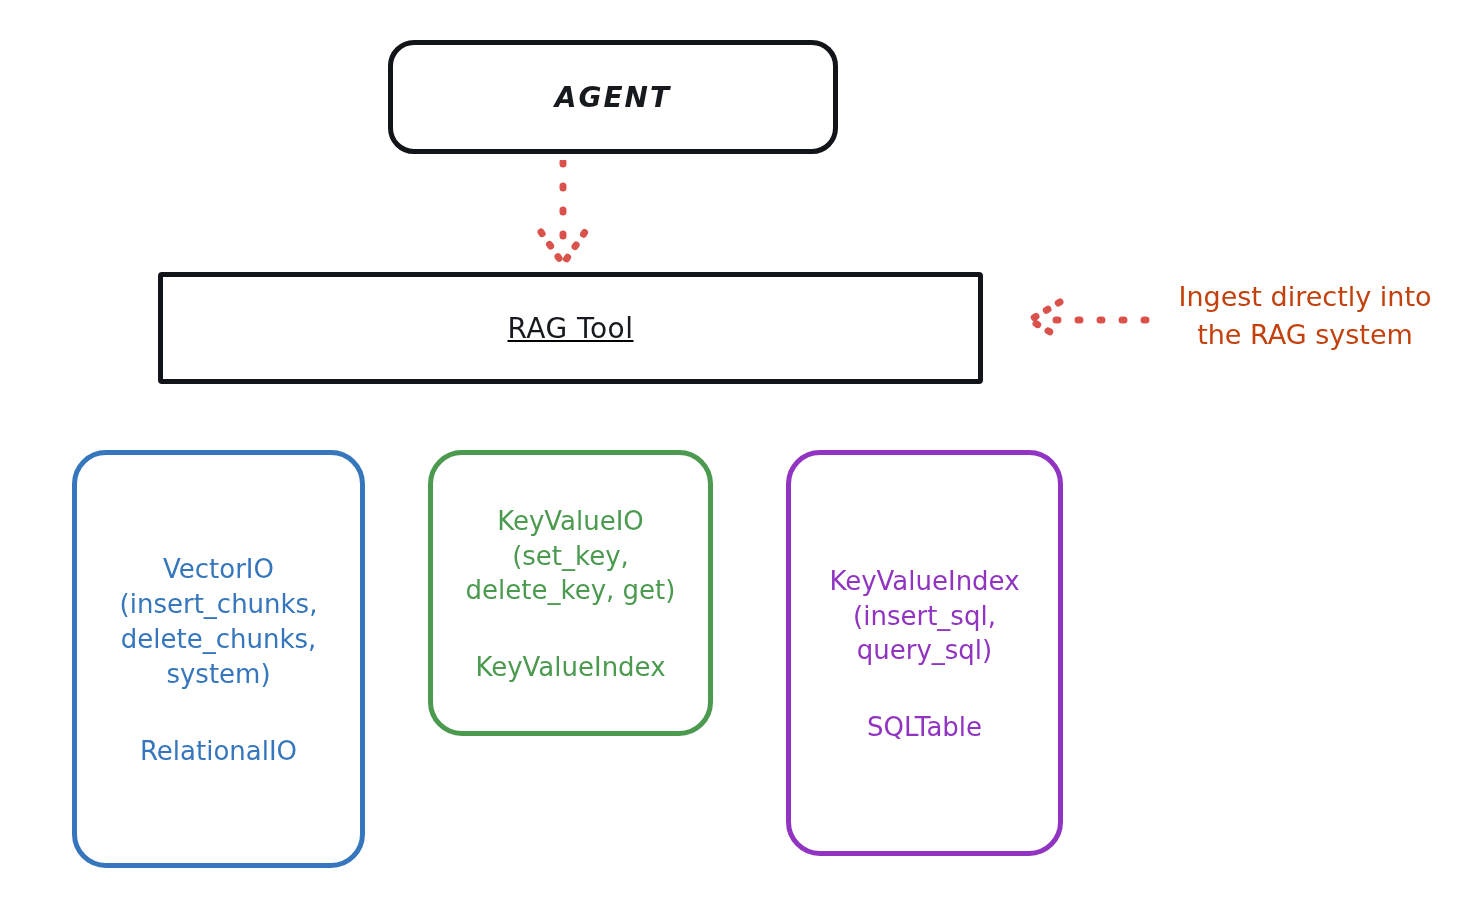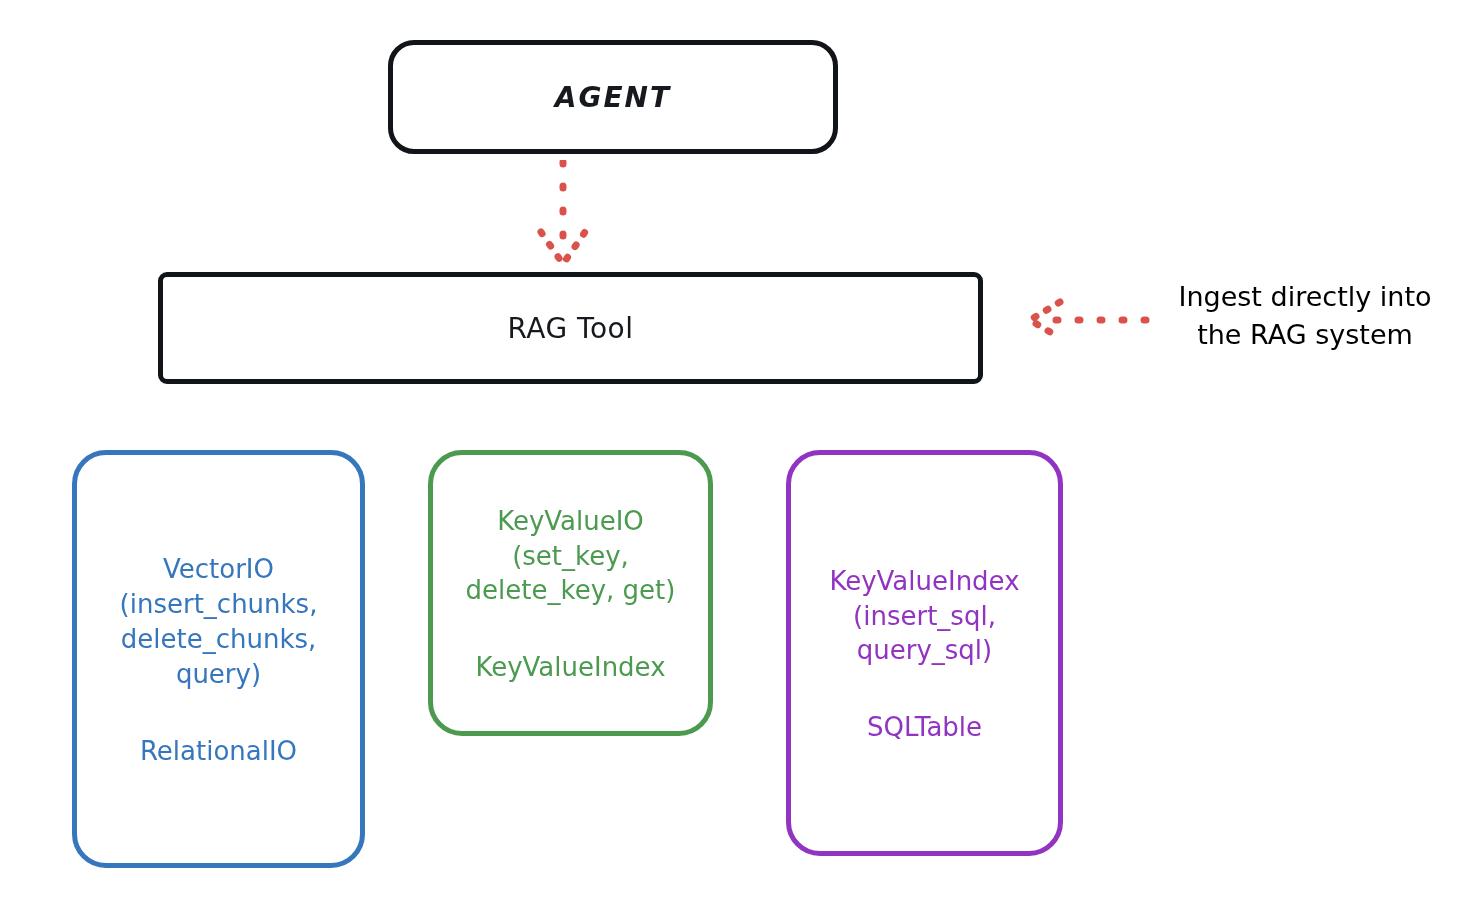--- a/index.html
+++ b/index.html
@@ -44,21 +44,22 @@
     letter-spacing: 2px;
     color: #16191d;
   }
   
   #rag-box {
     left: 158px;
     top: 272px;
     width: 825px;
     height: 112px;
     border: 5px solid #111418;
-    border-radius: 9px;
+    border-radius: 4px;
+    text-decoration: underline;
   }
   #rag-label {
     font-size: 28px;
     color: #16191d;
     letter-spacing: 0.5px;
   }
   
   .provider {
     border-width: 5px;
     border-style: solid;
@@ -114,21 +115,21 @@
     left: 1020px;
     top: 296px;
     width: 130px;
     height: 48px;
   }
   #ingest-note {
     position: absolute;
     left: 1140px;
     top: 278px;
     width: 330px;
-    color: #000000;
+    color: #c2410c;
     font-size: 27px;
     line-height: 1.42;
     white-space: pre-line;
     text-align: center;
   }
 </style>
 </head>
 <body>
 
 <div id="canvas">
@@ -151,21 +152,21 @@
     <path d="M 40 6 L 10 24 L 40 42" fill="none" stroke="#d9534c" stroke-width="7" stroke-linecap="round" stroke-linejoin="round" stroke-dasharray="2 12"></path>
   </svg>
 
   <div id="ingest-note">Ingest directly into
 the RAG system</div>
 
   <div class="node provider" id="vector-box">
     <div class="api-text">VectorIO
 (insert_chunks,
 delete_chunks,
-query)</div>
+system)</div>
     <div class="index-text">RelationalIO</div>
   </div>
 
   <div class="node provider" id="keyvalue-box">
     <div class="api-text">KeyValueIO
 (set_key,
 delete_key, get)</div>
     <div class="index-text">KeyValueIndex</div>
   </div>
 

